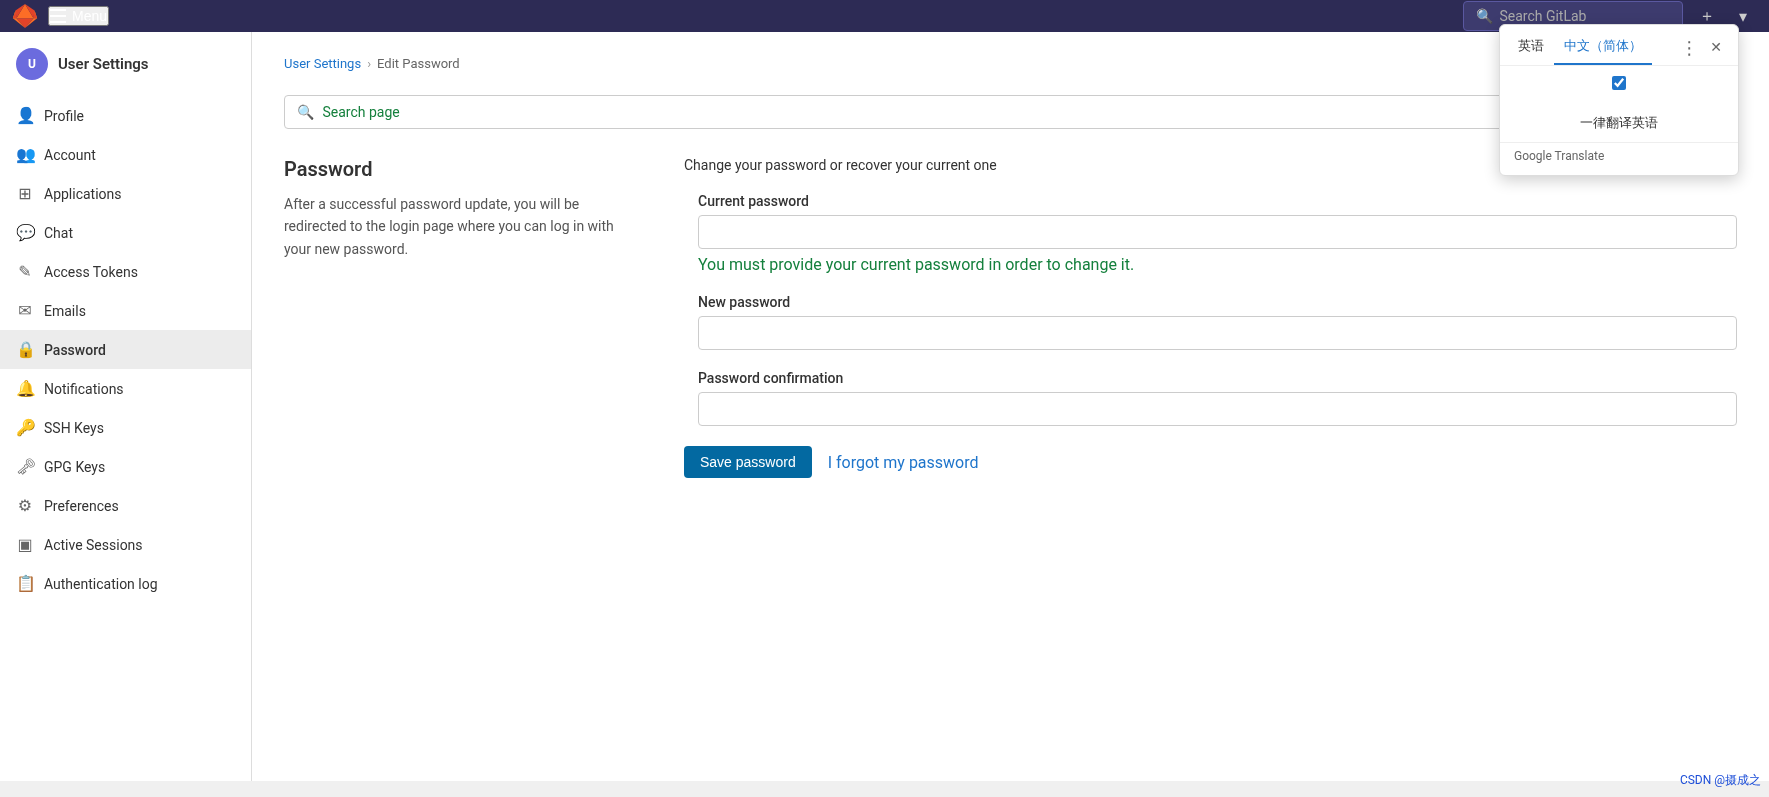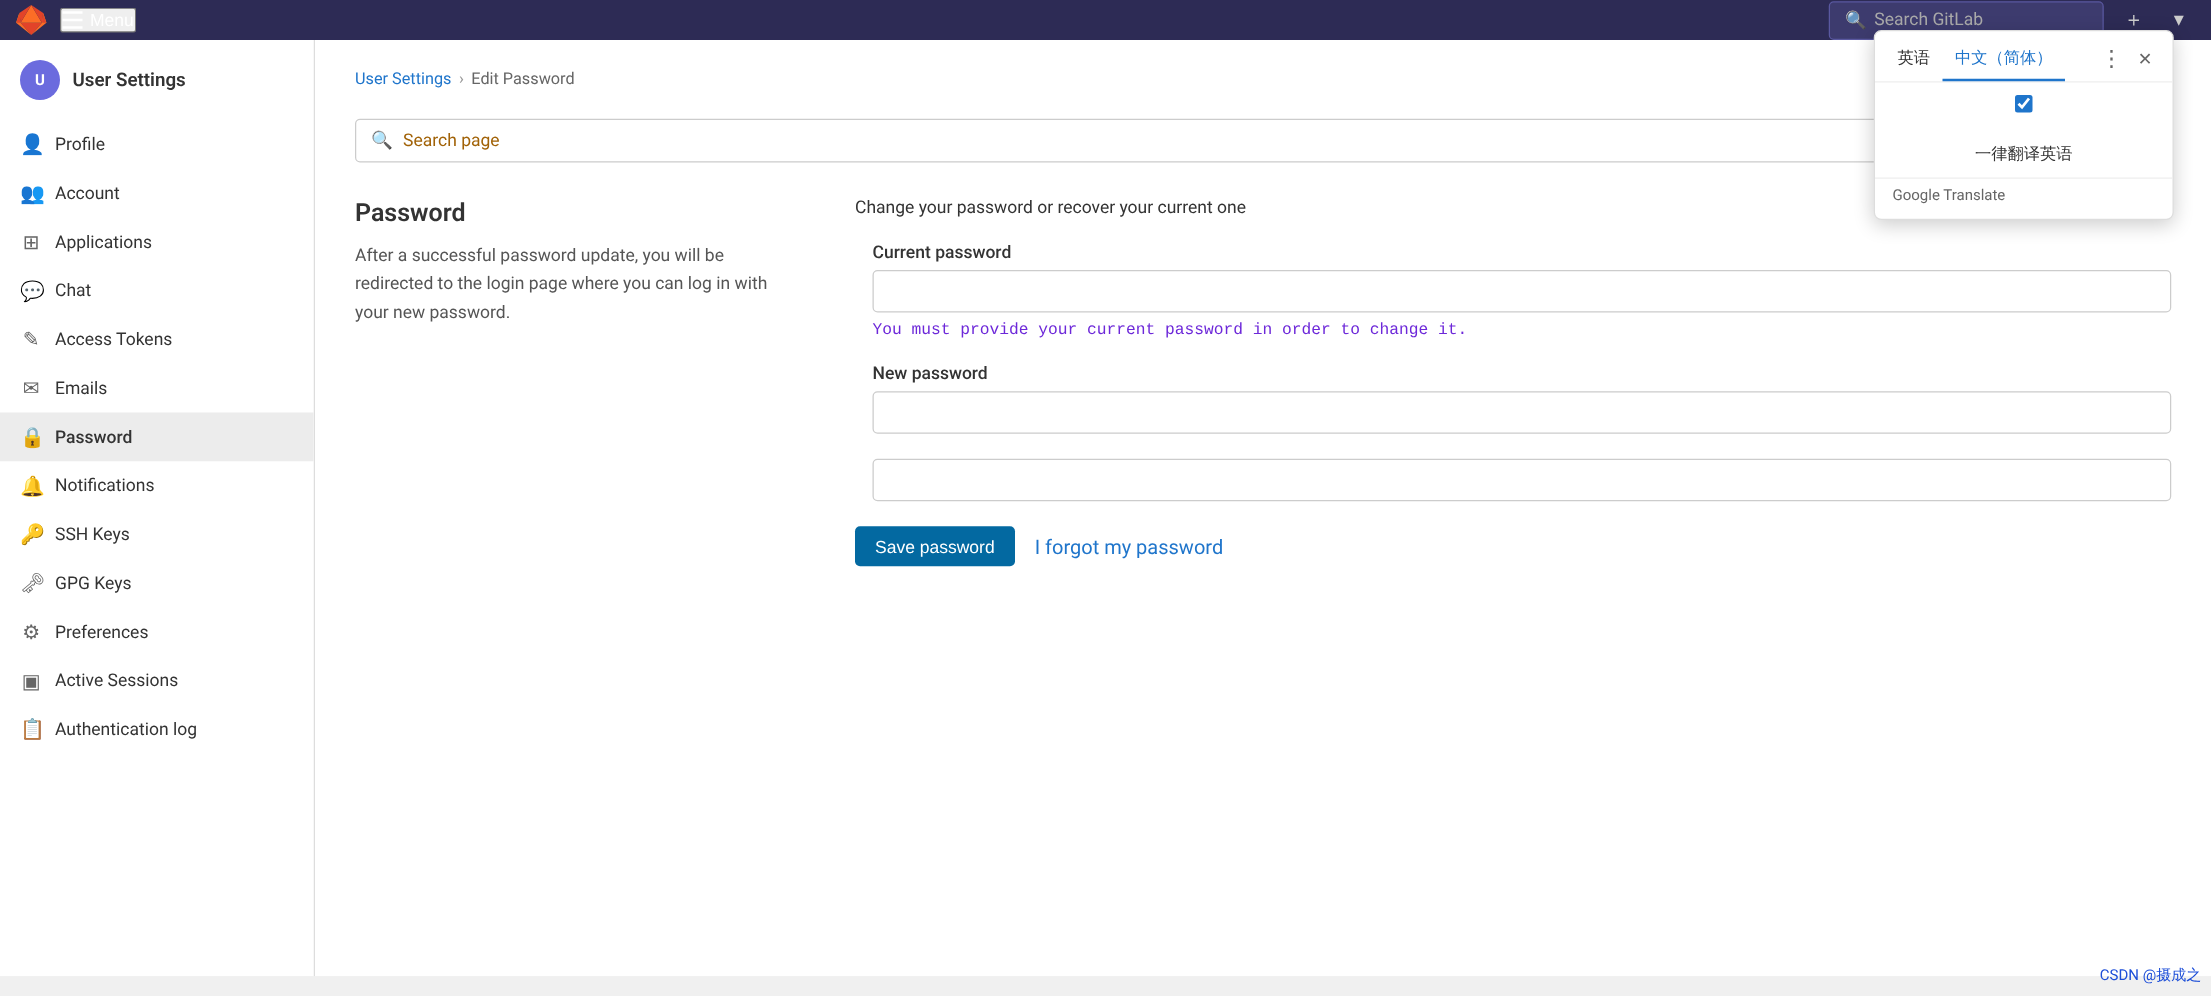--- a/index.html
+++ b/index.html
@@ -100,21 +100,21 @@
     .section-desc { font-size: 14px; color: #555; line-height: 1.6; }
 
     .form-group { margin-bottom: 20px; margin-left: 14px; }
     .form-label { display: block; font-size: 14px; font-weight: 500; color: #333; margin-bottom: 6px; }
     .form-input {
       width: 100%; padding: 8px 10px;
       border: 1px solid #ccc; border-radius: 4px;
       font-size: 14px; color: #333;
       background: #fff;
     }
-    .form-hint { font-size: 13px; color: #6d28d9; margin-top: 6px; font-family: Liberation Mono, monospace; }
+    .form-hint { font-size: 16px; color: #15803d; margin-top: 6px; }
 
     .form-actions { display: flex; align-items: center; gap: 16px; margin-top: 8px; }
     .btn-primary {
       background: #0369a1; color: #fff;
       border: none; border-radius: 4px;
       padding: 8px 16px; font-size: 14px;
       cursor: pointer;
     }
     .link-btn { color: #1f75cb; text-decoration: none; font-size: 16px; cursor: pointer; background: none; border: none; }
 
@@ -298,21 +298,21 @@
   <main class="main">
 
     <div class="breadcrumb">
       <a href="#">User Settings</a>
       <span class="sep">›</span>
       <span>Edit Password</span>
     </div>
 
     <div class="page-search">
       <span class="page-search-icon">🔍</span>
-      <span style="color:#a16207;">Search page</span>
+      <span style="color:#15803d;">Search page</span>
     </div>
 
     <div class="content-grid">
 
       <div class="content-left">
         <h2 class="section-title">Password</h2>
         <p class="section-desc">After a successful password update, you will be redirected to the login page where you can log in with your new password.</p>
       </div>
 
       <div class="content-right">
@@ -323,20 +323,21 @@
           <input type="password" class="form-input" value="" style="">
           <p class="form-hint">You must provide your current password in order to change it.</p>
         </div>
 
         <div class="form-group">
           <label class="form-label">New password</label>
           <input type="password" class="form-input" value="" style="">
         </div>
 
         <div class="form-group">
+          <label class="form-label">Password confirmation</label>
           <input type="password" class="form-input" value="" style="">
         </div>
 
         <div class="form-actions">
           <button class="btn-primary">Save password</button>
           <a href="#" class="link-btn">I forgot my password</a>
         </div>
       </div>
     </div>
   </main>

